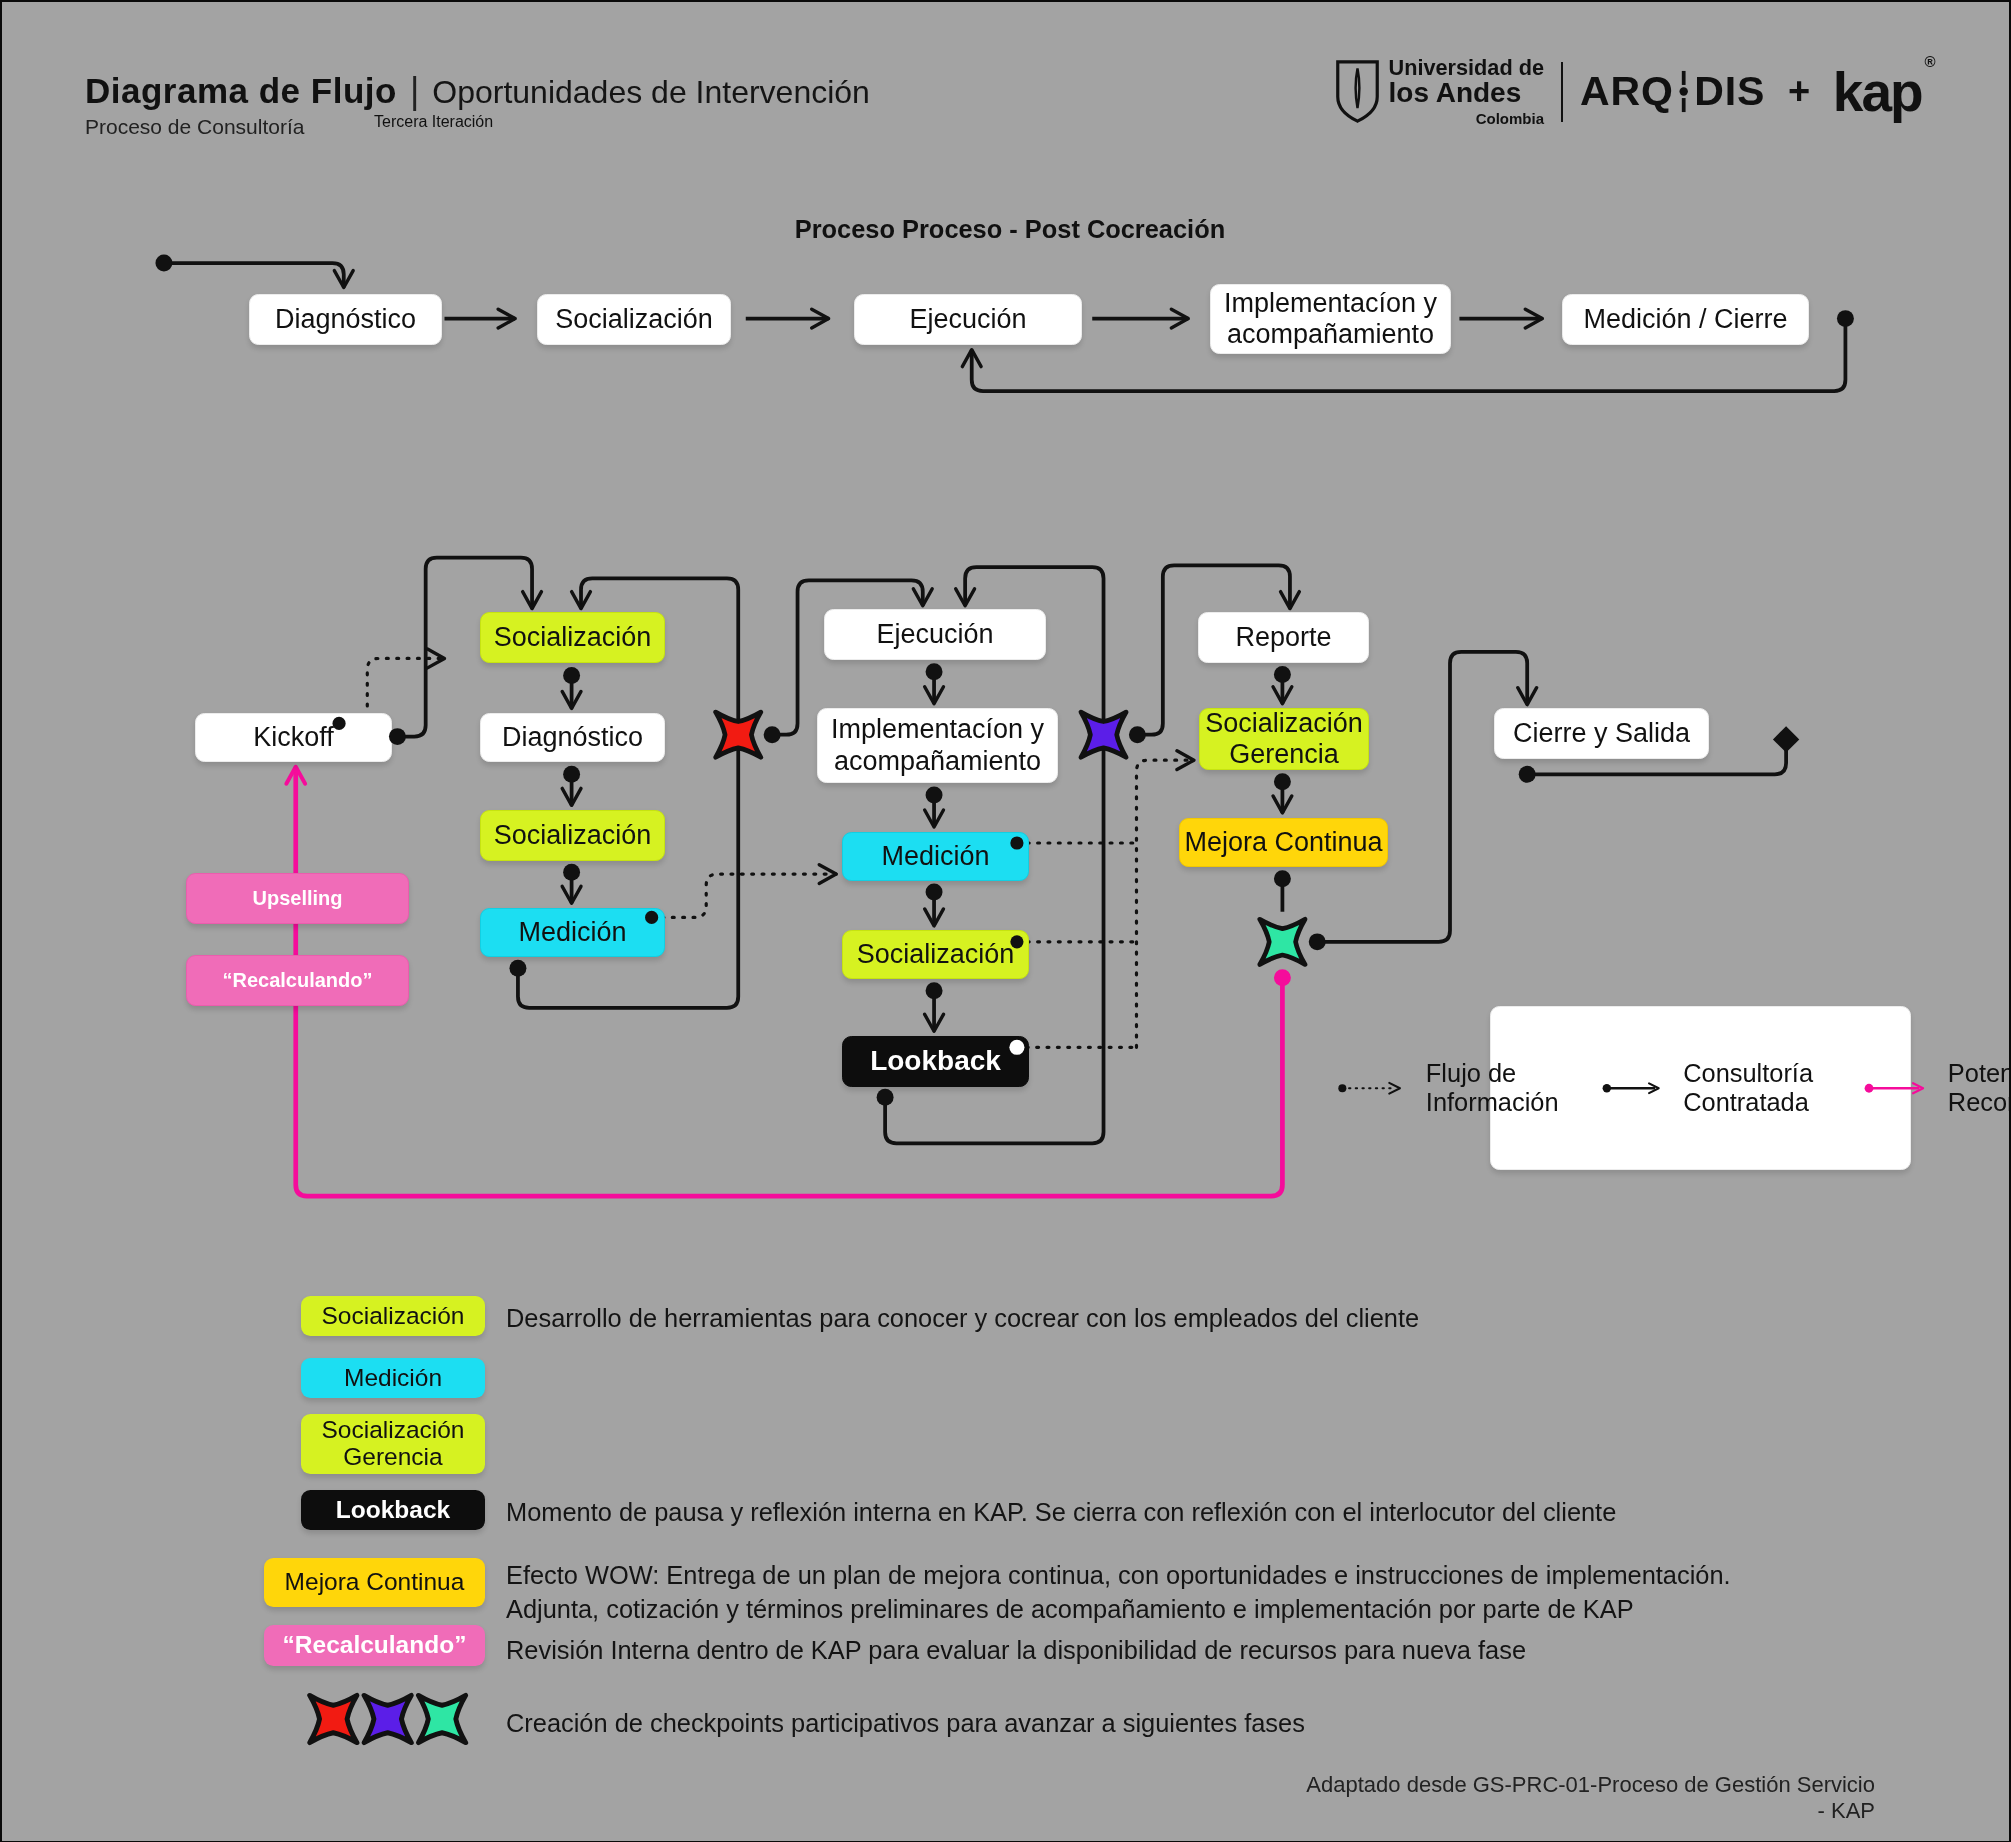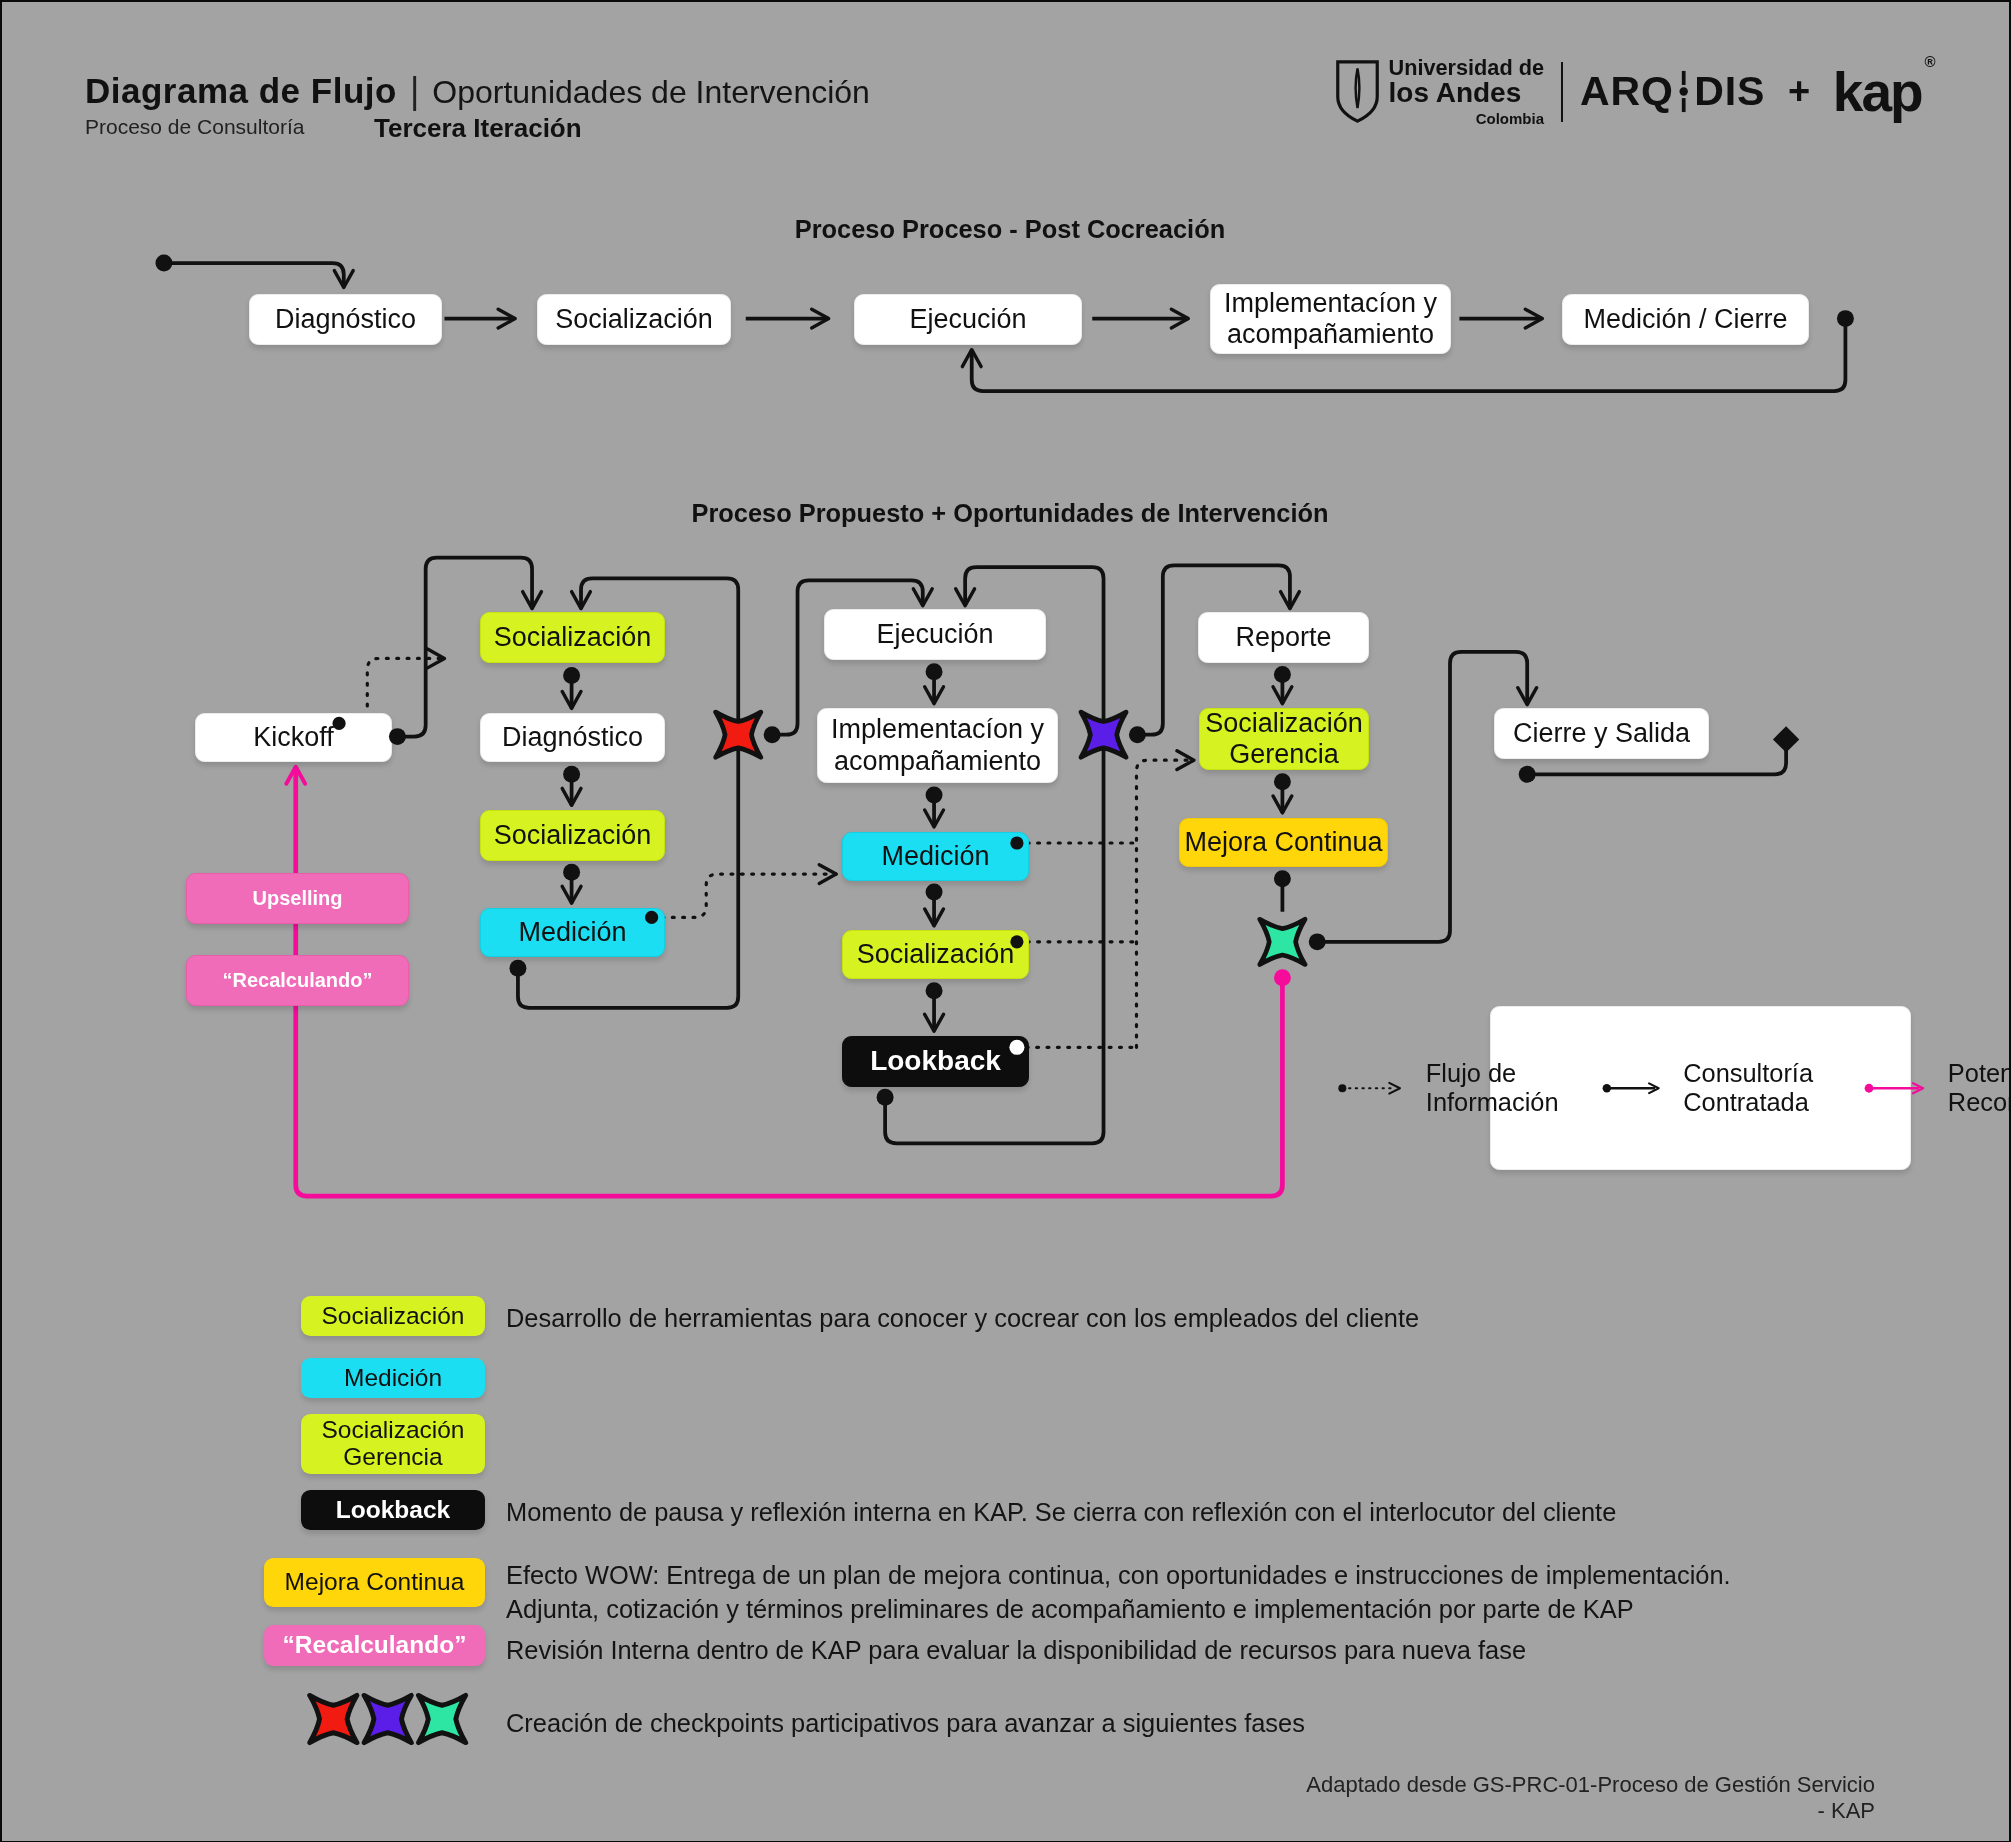--- a/index.html
+++ b/index.html
@@ -10,21 +10,21 @@
   }
   .abs{position:absolute;}
   svg.layer{position:absolute;left:0;top:0;pointer-events:none;}
   #under{z-index:1;} #over{z-index:3;}
   
   .title-row{left:83px;top:68px;display:flex;align-items:baseline;gap:13px;z-index:2;}
   .title-bold{font-size:35px;font-weight:800;letter-spacing:0.5px;}
   .title-div{font-size:36px;font-weight:300;color:#222;}
   .title-light{font-size:32px;font-weight:400;color:#151515;}
   .subtitle{left:83px;top:113px;font-size:21px;color:#222;z-index:2;}
-  .iteration{left:372px;top:111px;font-size:26px;font-weight:700;z-index:2;}
+  .iteration{left:372px;top:111px;font-size:16px;font-weight:400;z-index:2;}
   .logos{left:1332px;top:55px;display:flex;align-items:center;gap:17px;z-index:2;}
   .uni-block{display:flex;align-items:center;gap:7.5px;}
   .uni-text{display:flex;flex-direction:column;line-height:1.02;}
   .uni-t1{font-size:21.7px;font-weight:700;}
   .uni-t2{font-size:28px;font-weight:700;}
   .uni-t3{font-size:15px;font-weight:600;text-align:right;margin-top:3.8px;}
   .logo-div{width:1.9px;height:60px;background:#111;}
   .arqdis{display:flex;align-items:center;gap:5.6px;font-weight:800;font-size:41px;letter-spacing:0.9px;}
   .plus{font-size:38px;font-weight:700;margin:0 5.6px;}
   .kap{font-size:55px;font-weight:700;letter-spacing:-1.9px;position:relative;}
@@ -99,21 +99,20 @@
         <circle cx="5" cy="23" r="4.5" fill="#111"></circle>
         <line x1="5" y1="30" x2="5" y2="45" stroke="#111" stroke-width="4"></line>
       </svg>
       <span>DIS</span>
     </div>
     <span class="plus">+</span>
     <span class="kap"><span>kap</span><sup>®</sup></span>
   </div>
 
   <div class="abs sec-title" style="left:490px;top:213px;">Proceso Proceso - Post Cocreación</div>
-  <div class="abs sec-title" style="left:490px;top:497px;">Proceso Propuesto + Oportunidades de Intervención</div>
 
   <svg id="under" class="layer" width="2011" height="1843" viewBox="0 0 2136 1957">
     <defs>
       <marker id="ab" markerUnits="userSpaceOnUse" markerWidth="30" markerHeight="30" viewBox="0 0 30 30" refX="24" refY="15" orient="auto">
         <path d="M6,5 L24,15 L6,25" fill="none" stroke="#111" stroke-width="3.6" stroke-linecap="round" stroke-linejoin="round"></path>
       </marker>
       <marker id="ap" markerUnits="userSpaceOnUse" markerWidth="30" markerHeight="30" viewBox="0 0 30 30" refX="24" refY="15" orient="auto">
         <path d="M6,5 L24,15 L6,25" fill="none" stroke="#f50c9b" stroke-width="4.2" stroke-linecap="round" stroke-linejoin="round"></path>
       </marker>
     </defs>

